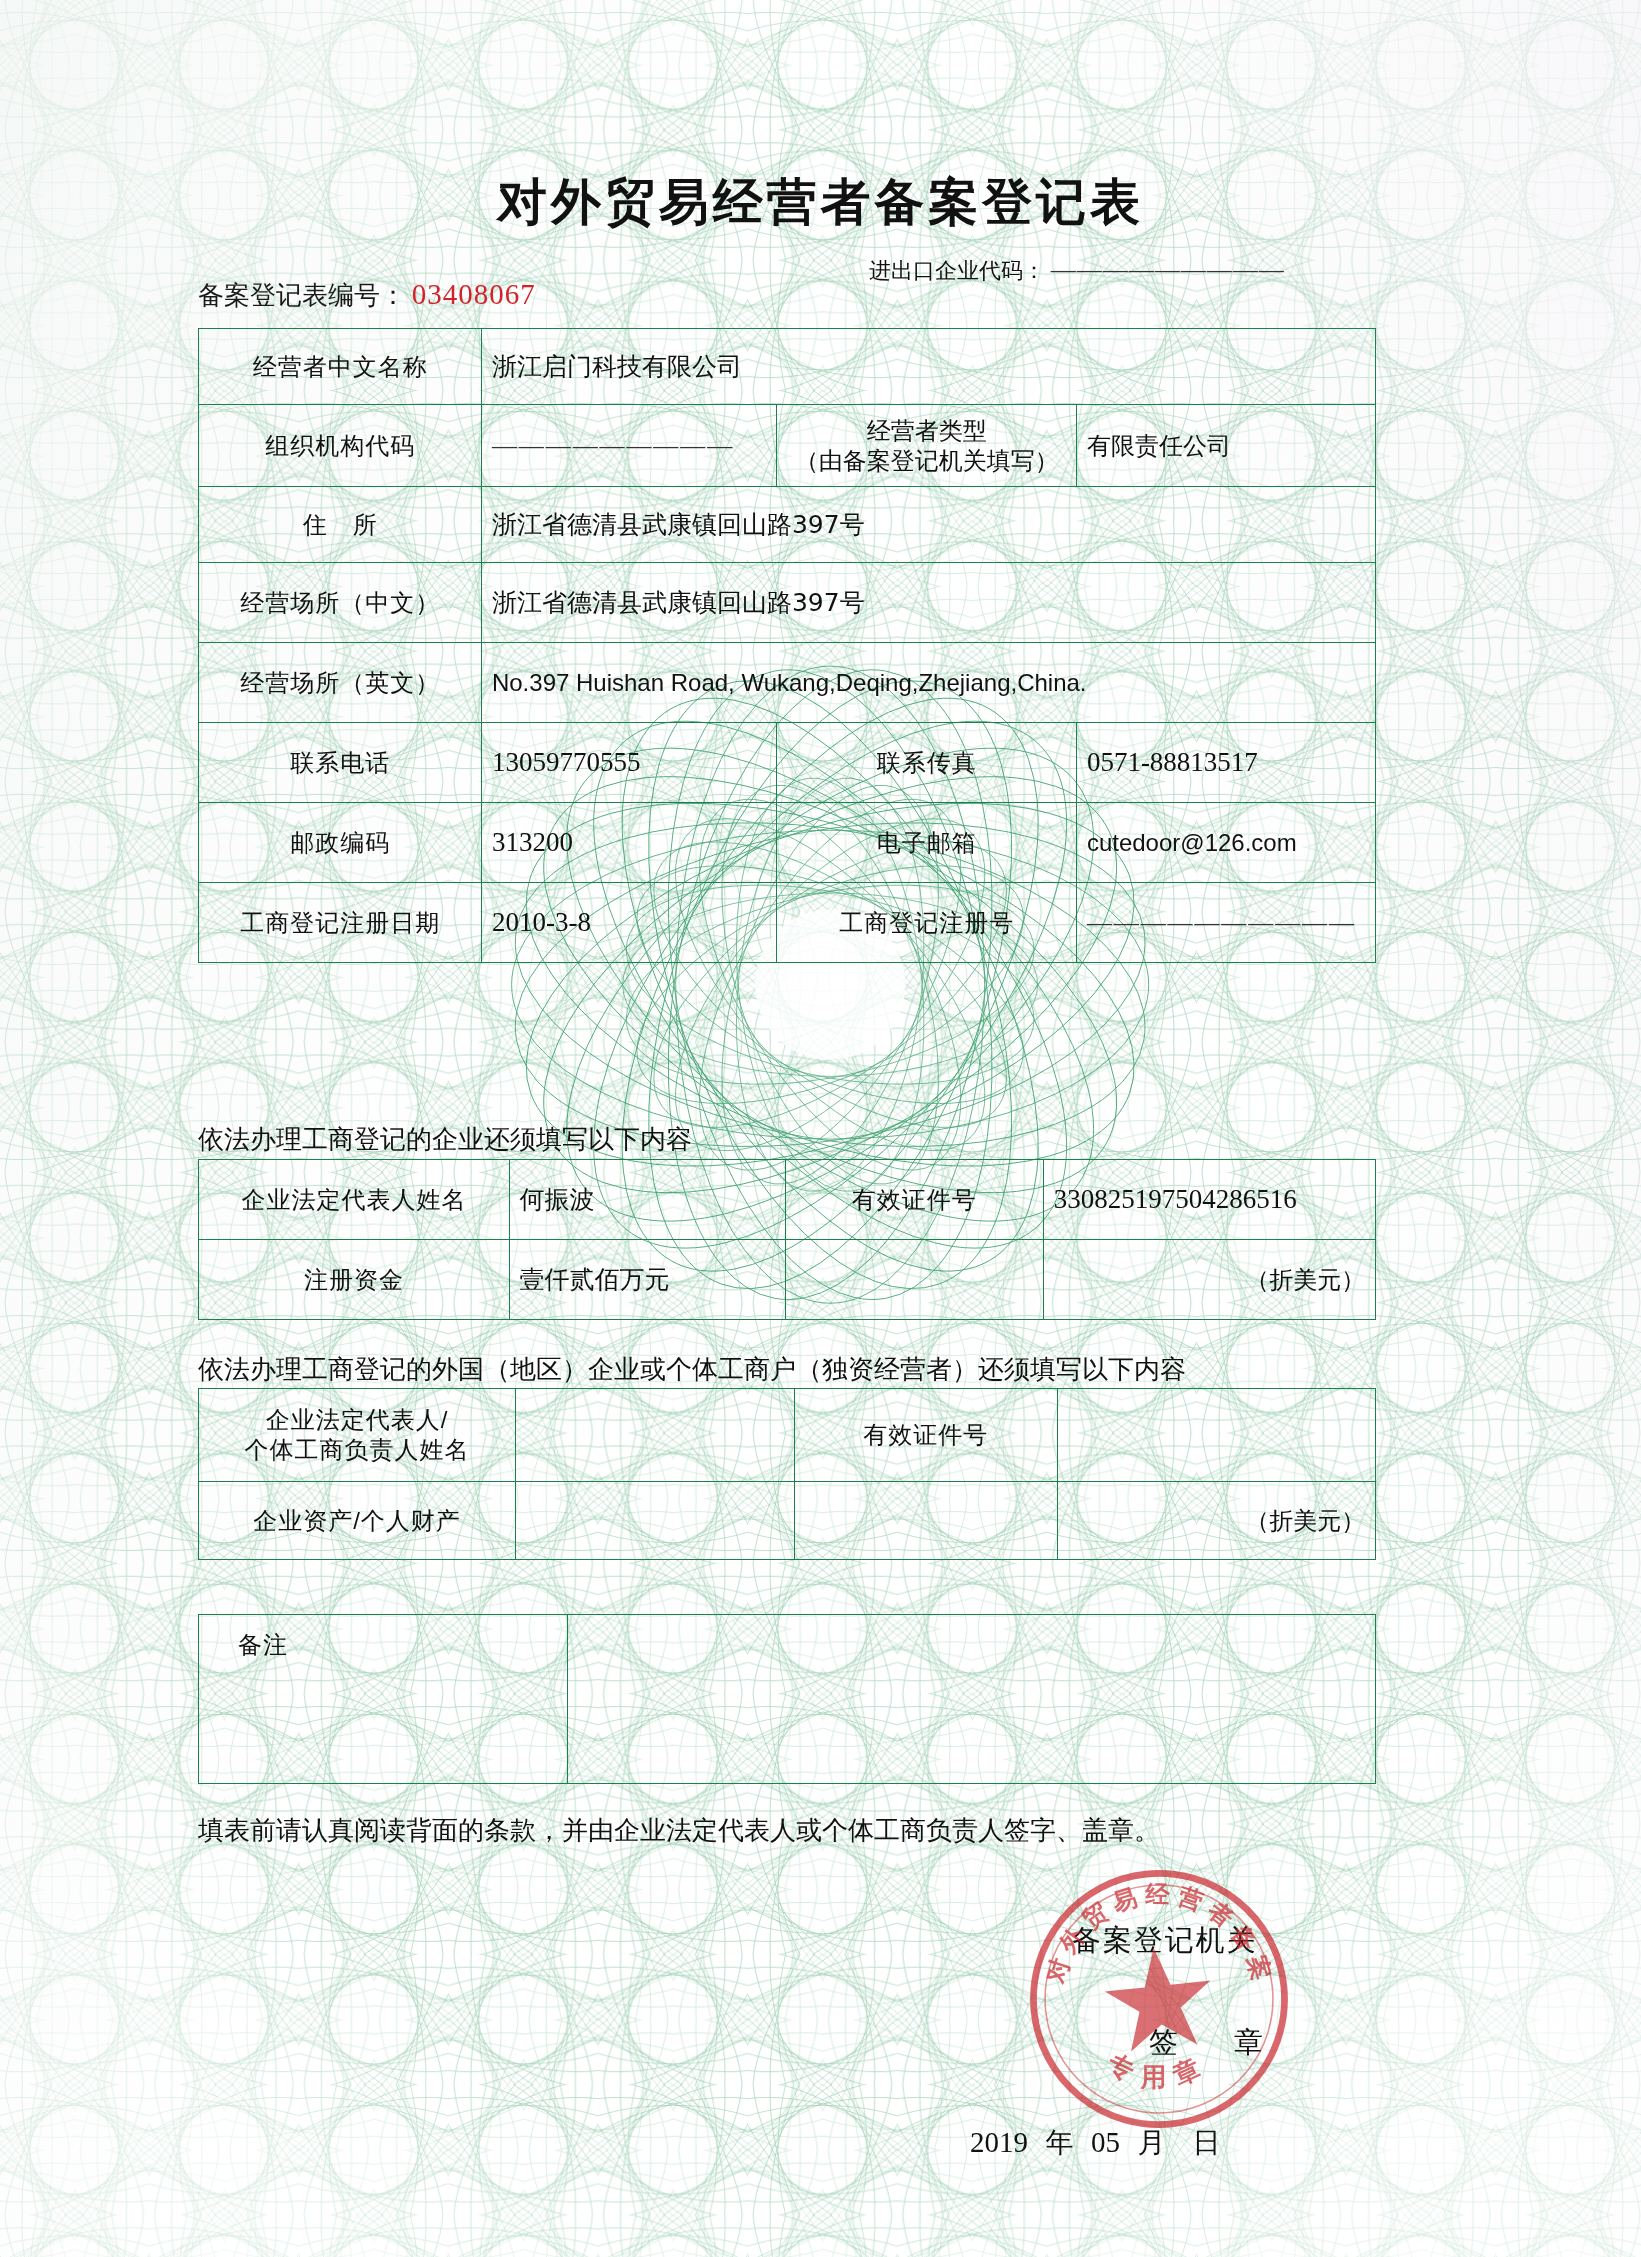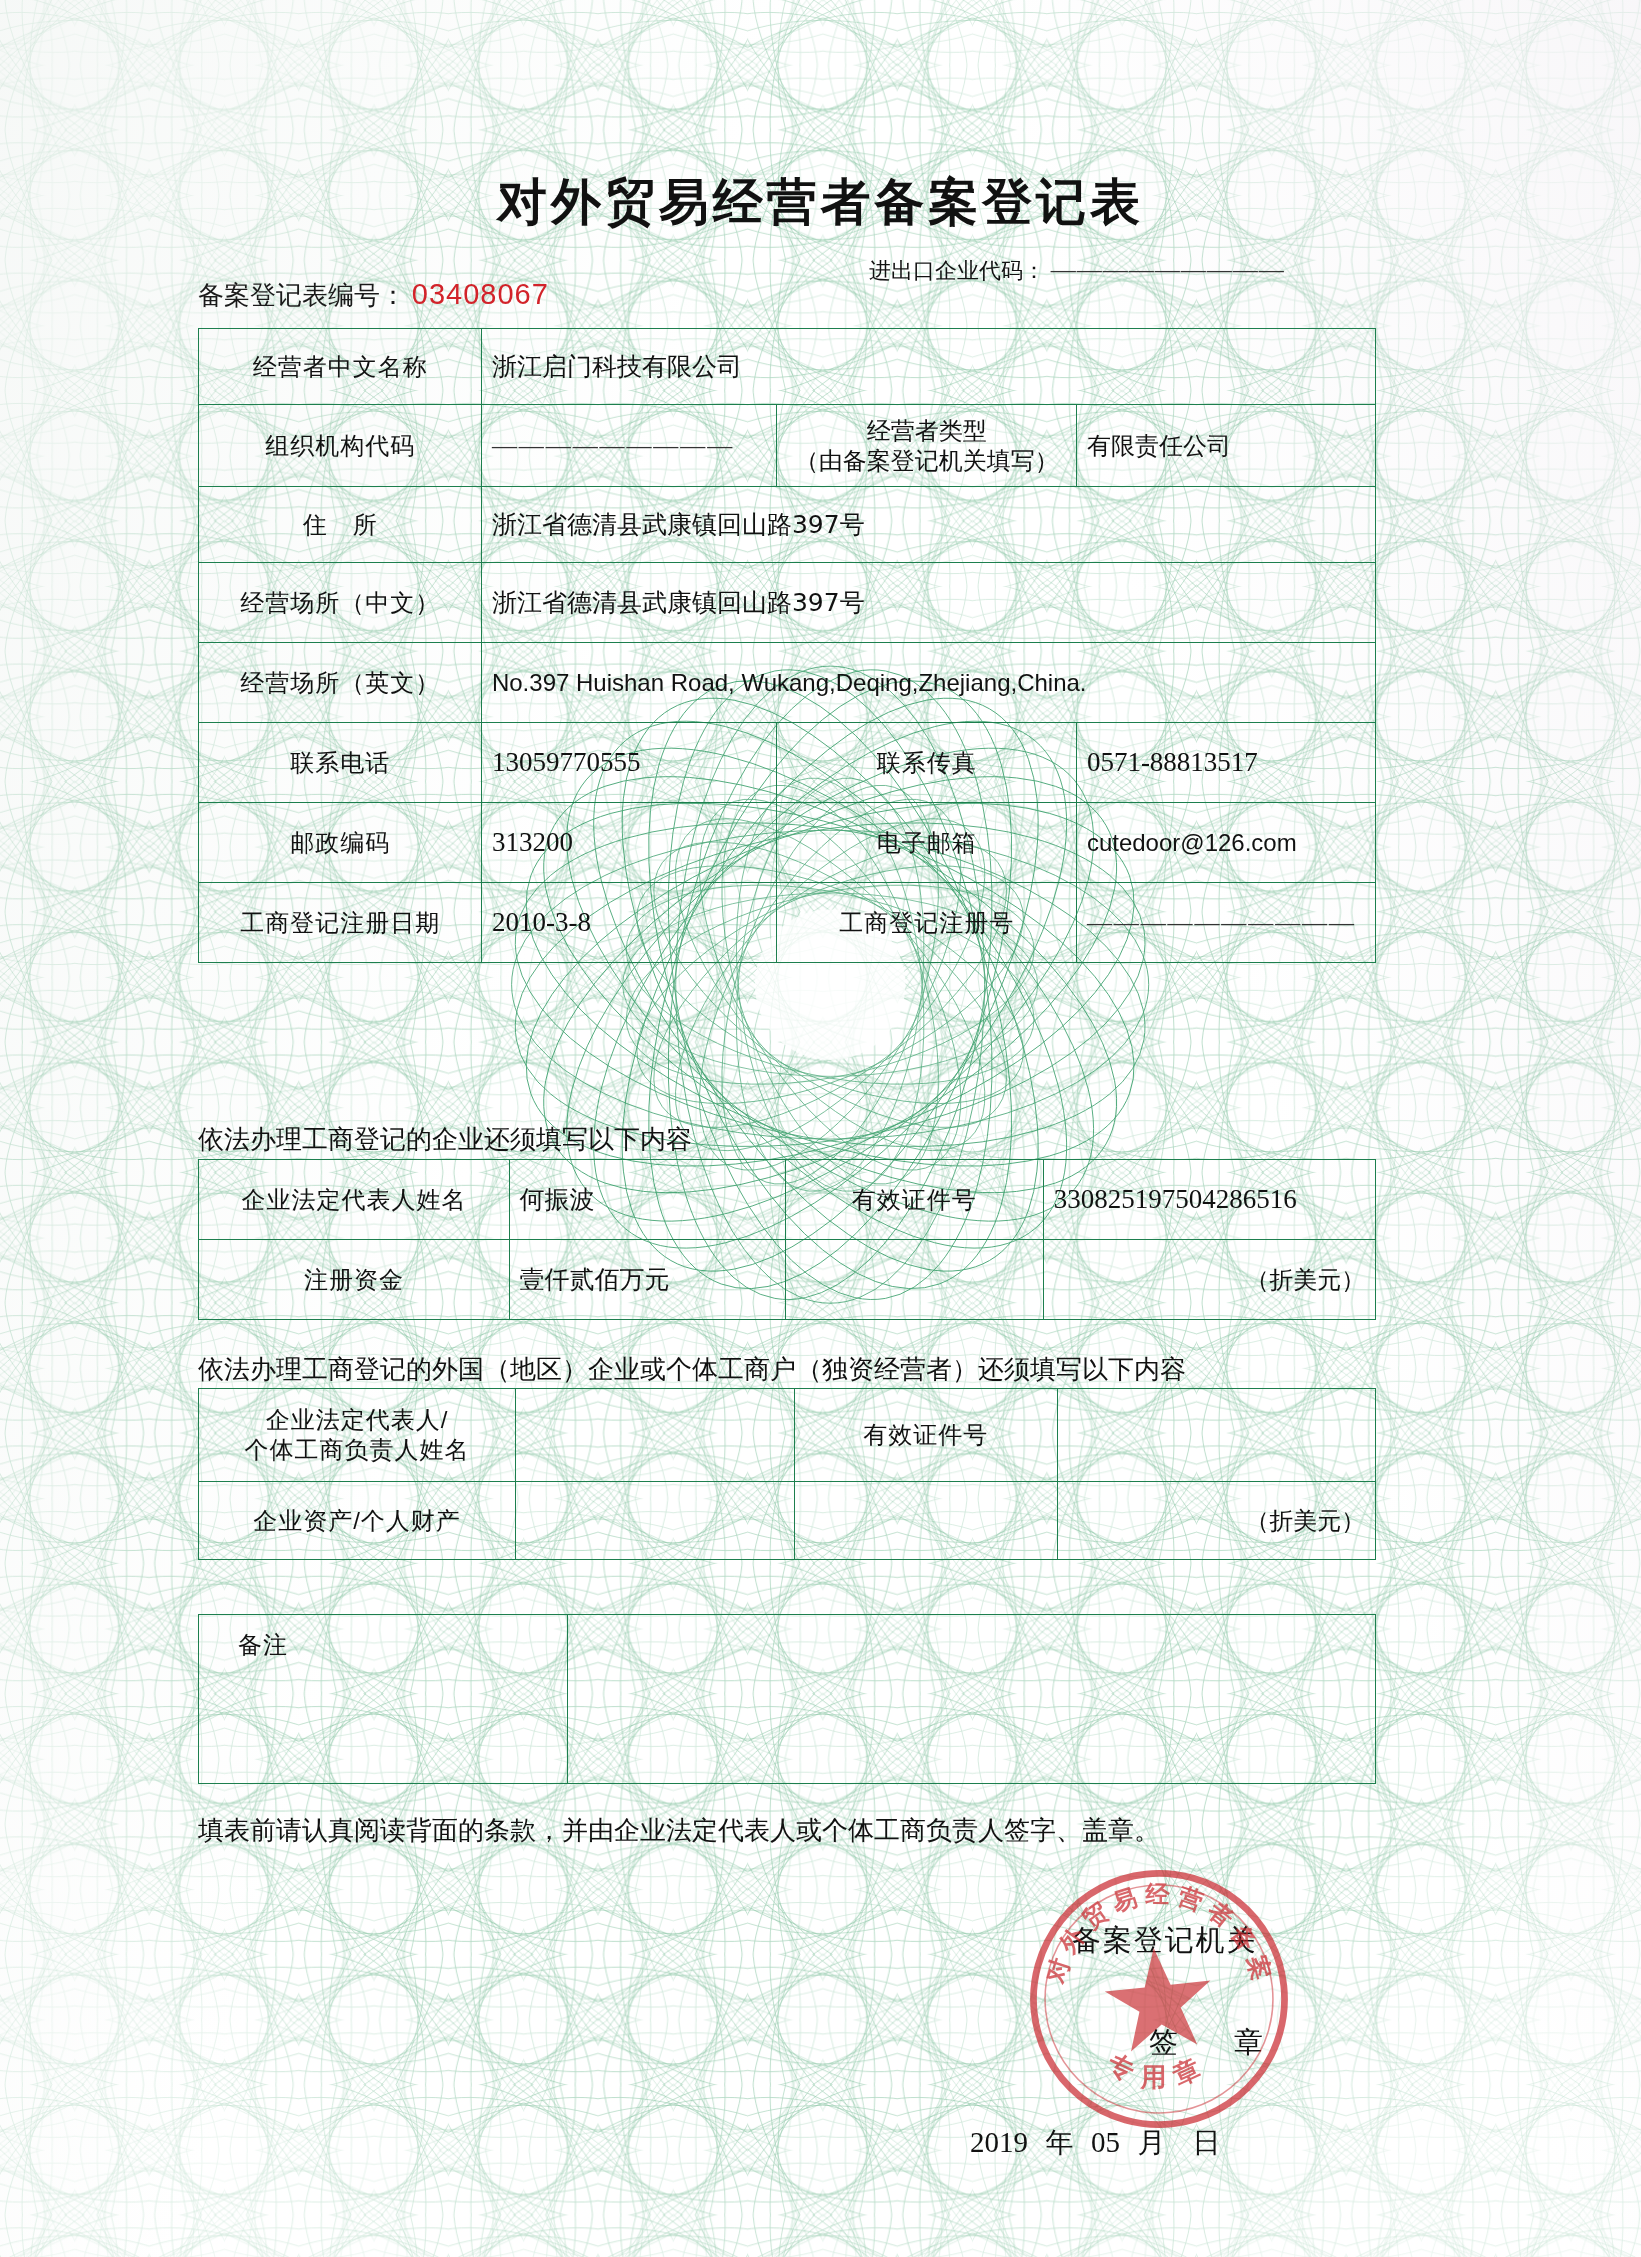--- a/index.html
+++ b/index.html
@@ -33,21 +33,21 @@
   .hdr-right .row{display:flex;align-items:baseline;white-space:nowrap;}
   .hdr-right .lbl{font-size:22px;}
   .hdr-right .val{font-size:25px;margin-left:3.9px;font-family:"Liberation Serif",serif;}
   .hdr-right .blank{
     display:inline-block;margin-left:5.8px;letter-spacing:1px;
     font-family:"Liberation Serif",serif;font-size:25px;color:#333;
   }
   .reg-no{
     position:absolute;left:198px;top:278px;font-size:26px;white-space:nowrap;
   }
-  .reg-no .num{color:#d2232a;font-family:Liberation Sans, sans-serif;font-size:29px;letter-spacing:1px;margin-left:5.8px;}
+  .reg-no .num{color:#d2232a;font-family:Liberation Serif, serif;font-size:29px;letter-spacing:1px;margin-left:5.8px;}
 
   
   .tbl{position:absolute;border-collapse:collapse;}
   .tbl td{
     border:1.5px solid #1d7f4e;
     padding:0 9.7px;
     font-size:24px;
     color:#111;
     vertical-align:middle;
     background:transparent;

